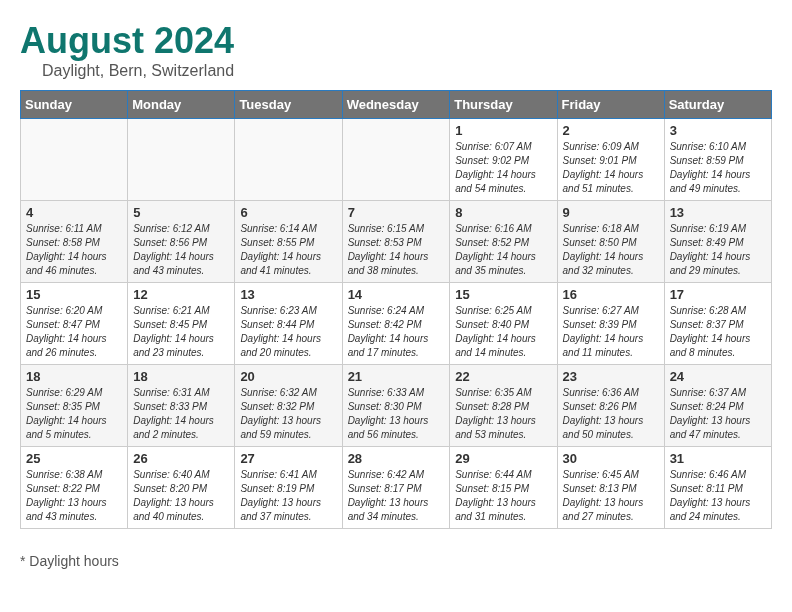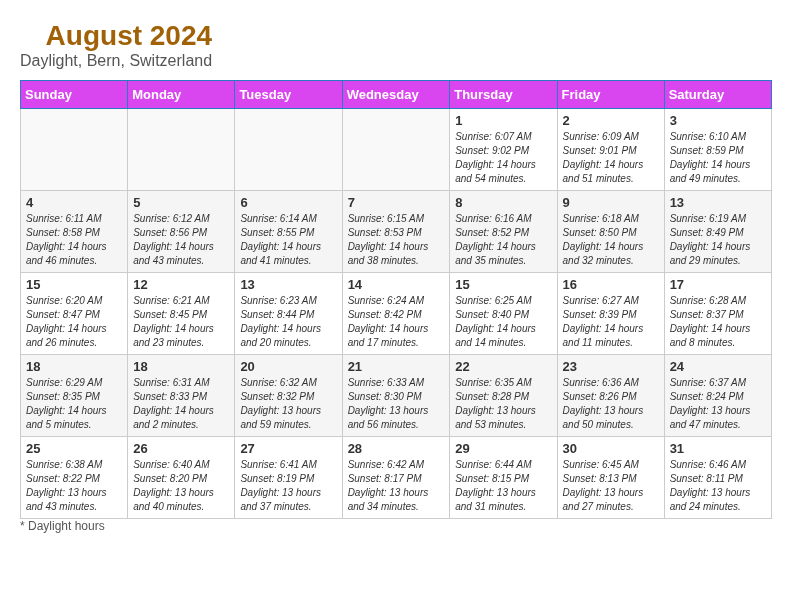--- a/index.html
+++ b/index.html
@@ -37,35 +37,35 @@
     }
     .logo-bird {
       width: 28px;
       height: 24px;
       margin-left: 2px;
     }
     .title-section {
       text-align: right;
     }
     .month-year {
-      font-size: 28px;
-      font-weight: bold;
-      color: #a16207;
+      font-size: 36px;
+      font-weight: bold;
+      color: #0f766e;
     }
     .location {
       font-size: 16px;
       color: #555;
     }
     .calendar {
       width: 100%;
       border-collapse: collapse;
       font-size: 11px;
     }
     .calendar th {
-      background-color: #d946ef;
+      background-color: #737373;
       color: #fff;
       padding: 6px 4px;
       text-align: left;
       font-size: 13px;
       font-weight: bold;
       border: 1px solid #2a7abf;
     }
     .calendar td {
       border: 1px solid #ccc;
       vertical-align: top;
@@ -87,23 +87,23 @@
       display: block;
       margin-bottom: 2px;
     }
     .day-info {
       color: #333;
       font-size: 10px;
       line-height: 1.4;
       font-style: italic;
     }
     .note {
-      font-size: 12px;
+      font-size: 14px;
       color: #555;
-      margin-top: 0;
+      margin-top: 24px;
     }
   </style>
 </head>
 <body>
 
 <div class="header">
   <div class="title-section">
     <div class="month-year">August 2024</div>
     <div class="location">Daylight, Bern, Switzerland</div>
   </div>

